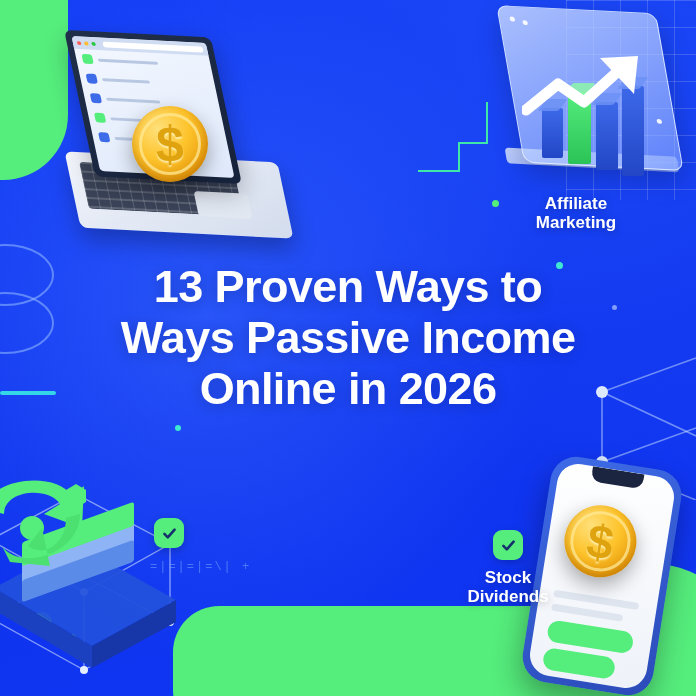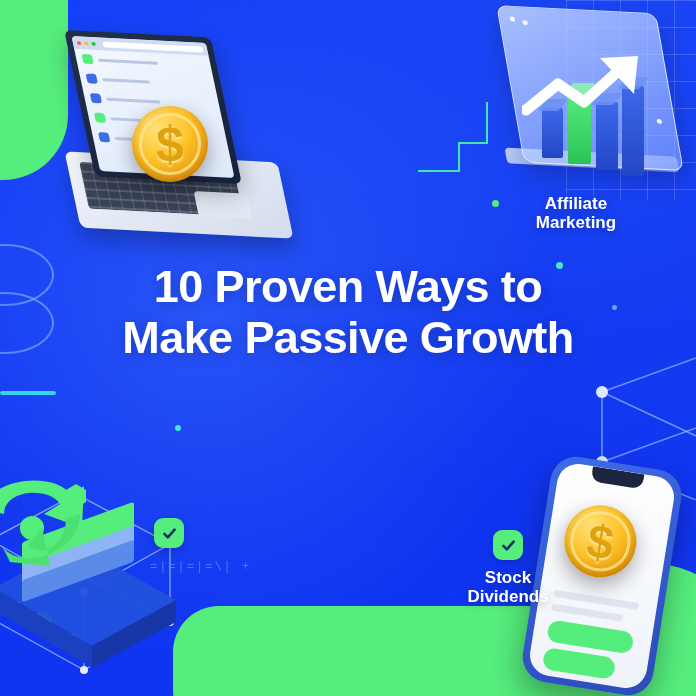--- a/index.html
+++ b/index.html
@@ -284,22 +284,23 @@
     <svg class="recycle" viewBox="0 0 120 108">
       <path d="M6 40 C6 8, 76 0, 92 26 L104 16 L102 58 L64 44 L80 34 C68 16, 24 20, 24 44 Z" fill="#55ED7C"></path>
       <path d="M100 44 C100 84, 40 102, 22 76 L30 92 L70 96 L62 58 L48 76 C64 88, 86 74, 86 48 Z" fill="#4BE070"></path>
     </svg>
   </div>
 
   <div class="micro">=|=|=|=\| +</div>
 
   <div class="hero">
     <h1>
-      <span>10 Proven Ways to</span><br>
-      <span>Make Passive Growth</span><br>
+      <span>13 Proven Ways to</span><br>
+      <span>Ways Passive Income</span><br>
+      <span>Online in 2026</span>
     </h1>
   </div>
 
 
   <div class="chip" id="chip-affiliate">
     <div class="cap">Affiliate
 Marketing</div>
   </div>
 
   <div class="chip" id="chip-stock">

